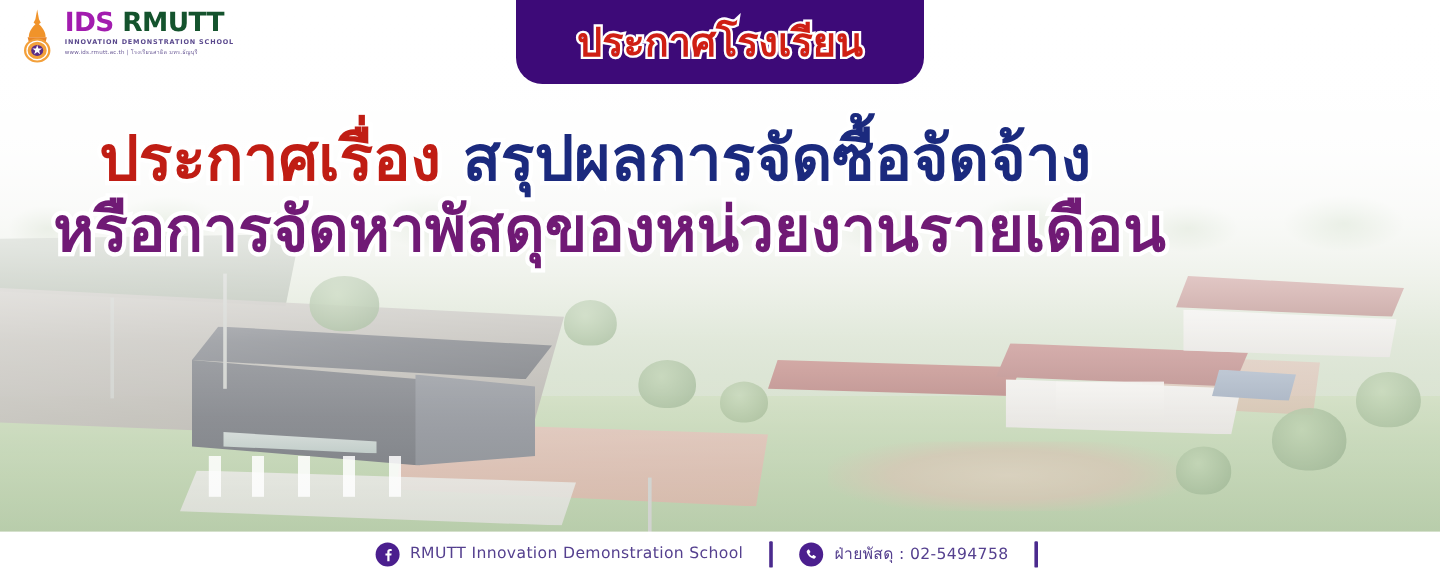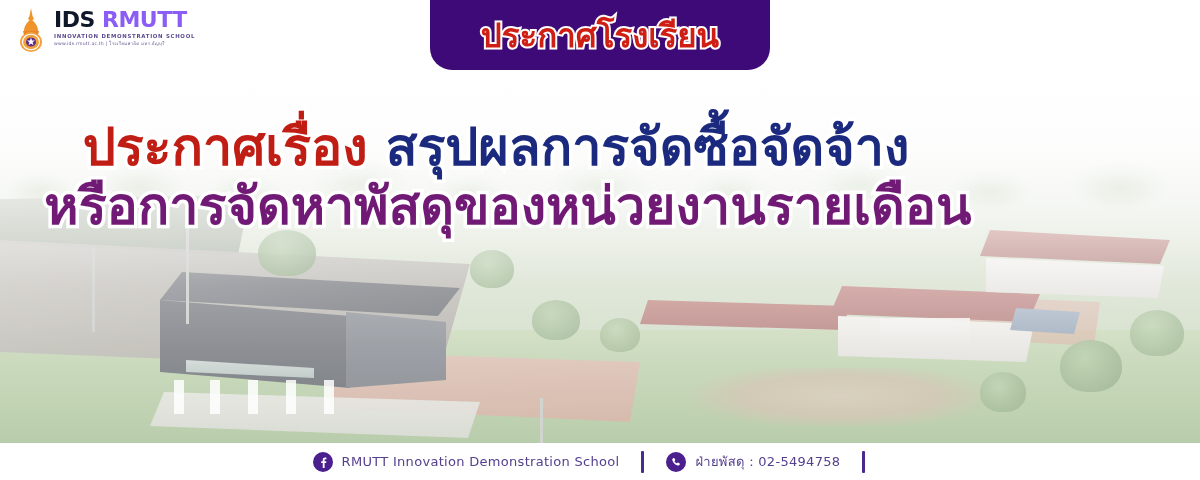--- a/index.html
+++ b/index.html
@@ -186,22 +186,22 @@
     display:flex; align-items:flex-start; gap:6px;
     z-index:6;
   }
   .logo-emblem { width:34px; height:46px; position:relative; flex:0 0 auto; }
   .logo-text { padding-top:2px; }
   .logo-title {
     font-family:"DejaVu Sans", sans-serif;
     font-weight:bold; font-size:22px; letter-spacing:-0.5px;
     line-height:1; color:#7a4fa3; white-space:nowrap;
   }
-  .logo-title .ids { color:#0f172a; }
-  .logo-title .rm  { color:#8b5cf6; }
+  .logo-title .ids { color:#a21caf; }
+  .logo-title .rm  { color:#14532d; }
   .logo-sub {
     margin-top:2px;
     font-family:"DejaVu Sans", sans-serif;
     font-size:5.4px; font-weight:bold; letter-spacing:.7px;
     color:#5b4a8e; white-space:nowrap;
   }
   .logo-url {
     margin-top:1px;
     font-family:"DejaVu Sans", sans-serif;
     font-size:4.6px; letter-spacing:.2px;
@@ -223,21 +223,21 @@
     color:#cf1f14;
     padding-top:6px;
     -webkit-text-stroke:4px #ffffff;
     paint-order:stroke fill;
     text-shadow:0 1px 0 rgba(255,255,255,.4);
     white-space:nowrap;
   }
 
   
   .headline {
-    position:absolute; left:0; top:118px;
+    position:absolute; left:0; top:104px;
     width:992px;
     text-align:center;
     z-index:5;
   }
   .hl-line {
     font-family:"DejaVu Sans", sans-serif;
     font-weight:bold;
     font-size:52px;
     line-height:1.14;
     white-space:nowrap;

